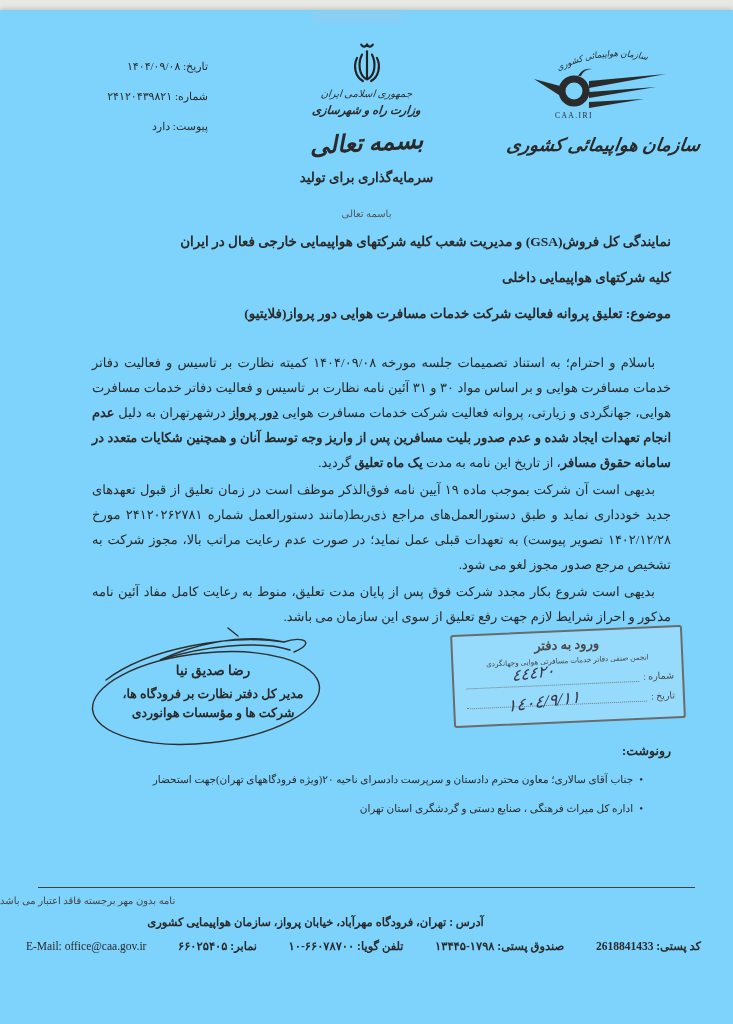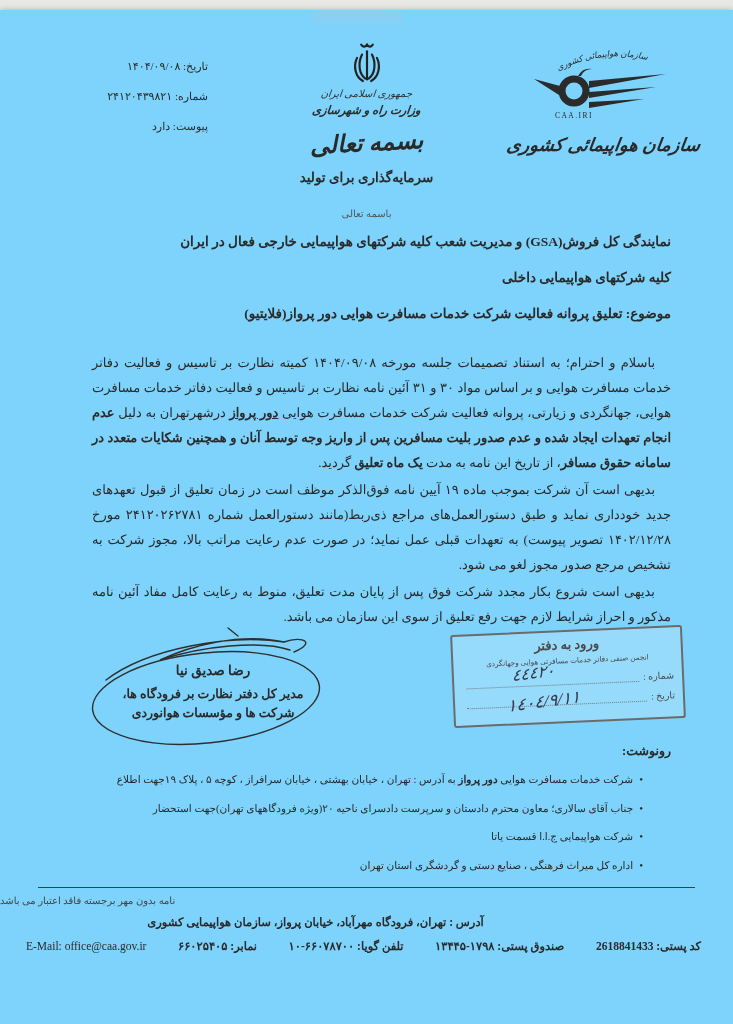--- a/index.html
+++ b/index.html
@@ -179,23 +179,21 @@
       <span class="lbl">تاریخ :</span>
       <span class="dots"></span>
     </div>
     <span class="hand num ltr">٤٤٤٢٠</span>
     <span class="hand dat ltr">١٤٠٤/٩/١١</span>
   </div>
 
   <div class="copies rtl">
     <div class="ch">رونوشت:</div>
     <ul>
-      <li><span>شرکت خدمات مسافرت هوایی </span><span class="b">دور پرواز</span><span> به آدرس : تهران ، خیابان بهشتی ، خیابان سرافراز ، کوچه ۵ ، پلاک ۱۹جهت اطلاع</span></li>
       <li>جناب آقای سالاری؛ معاون محترم دادستان و سرپرست دادسرای ناحیه ۲۰(ویژه فرودگاههای تهران)جهت استحضار</li>
-      <li>شرکت هواپیمایی ج.ا.ا قسمت یاتا</li>
       <li>اداره کل میراث فرهنگی ، صنایع دستی و گردشگری استان تهران</li>
     </ul>
   </div>
 
   <div class="rule"></div>
   <div class="validity rtl">نامه بدون مهر برجسته فاقد اعتبار می باشد</div>
   <div class="faddr rtl">آدرس : تهران، فرودگاه مهرآباد، خیابان پرواز، سازمان هواپیمایی کشوری</div>
   <div class="fcontact rtl">
     <span>کد پستی: 2618841433</span>
     <span><span>صندوق پستی:</span> <span class="ltr">۱۳۴۴۵-۱۷۹۸</span></span>

